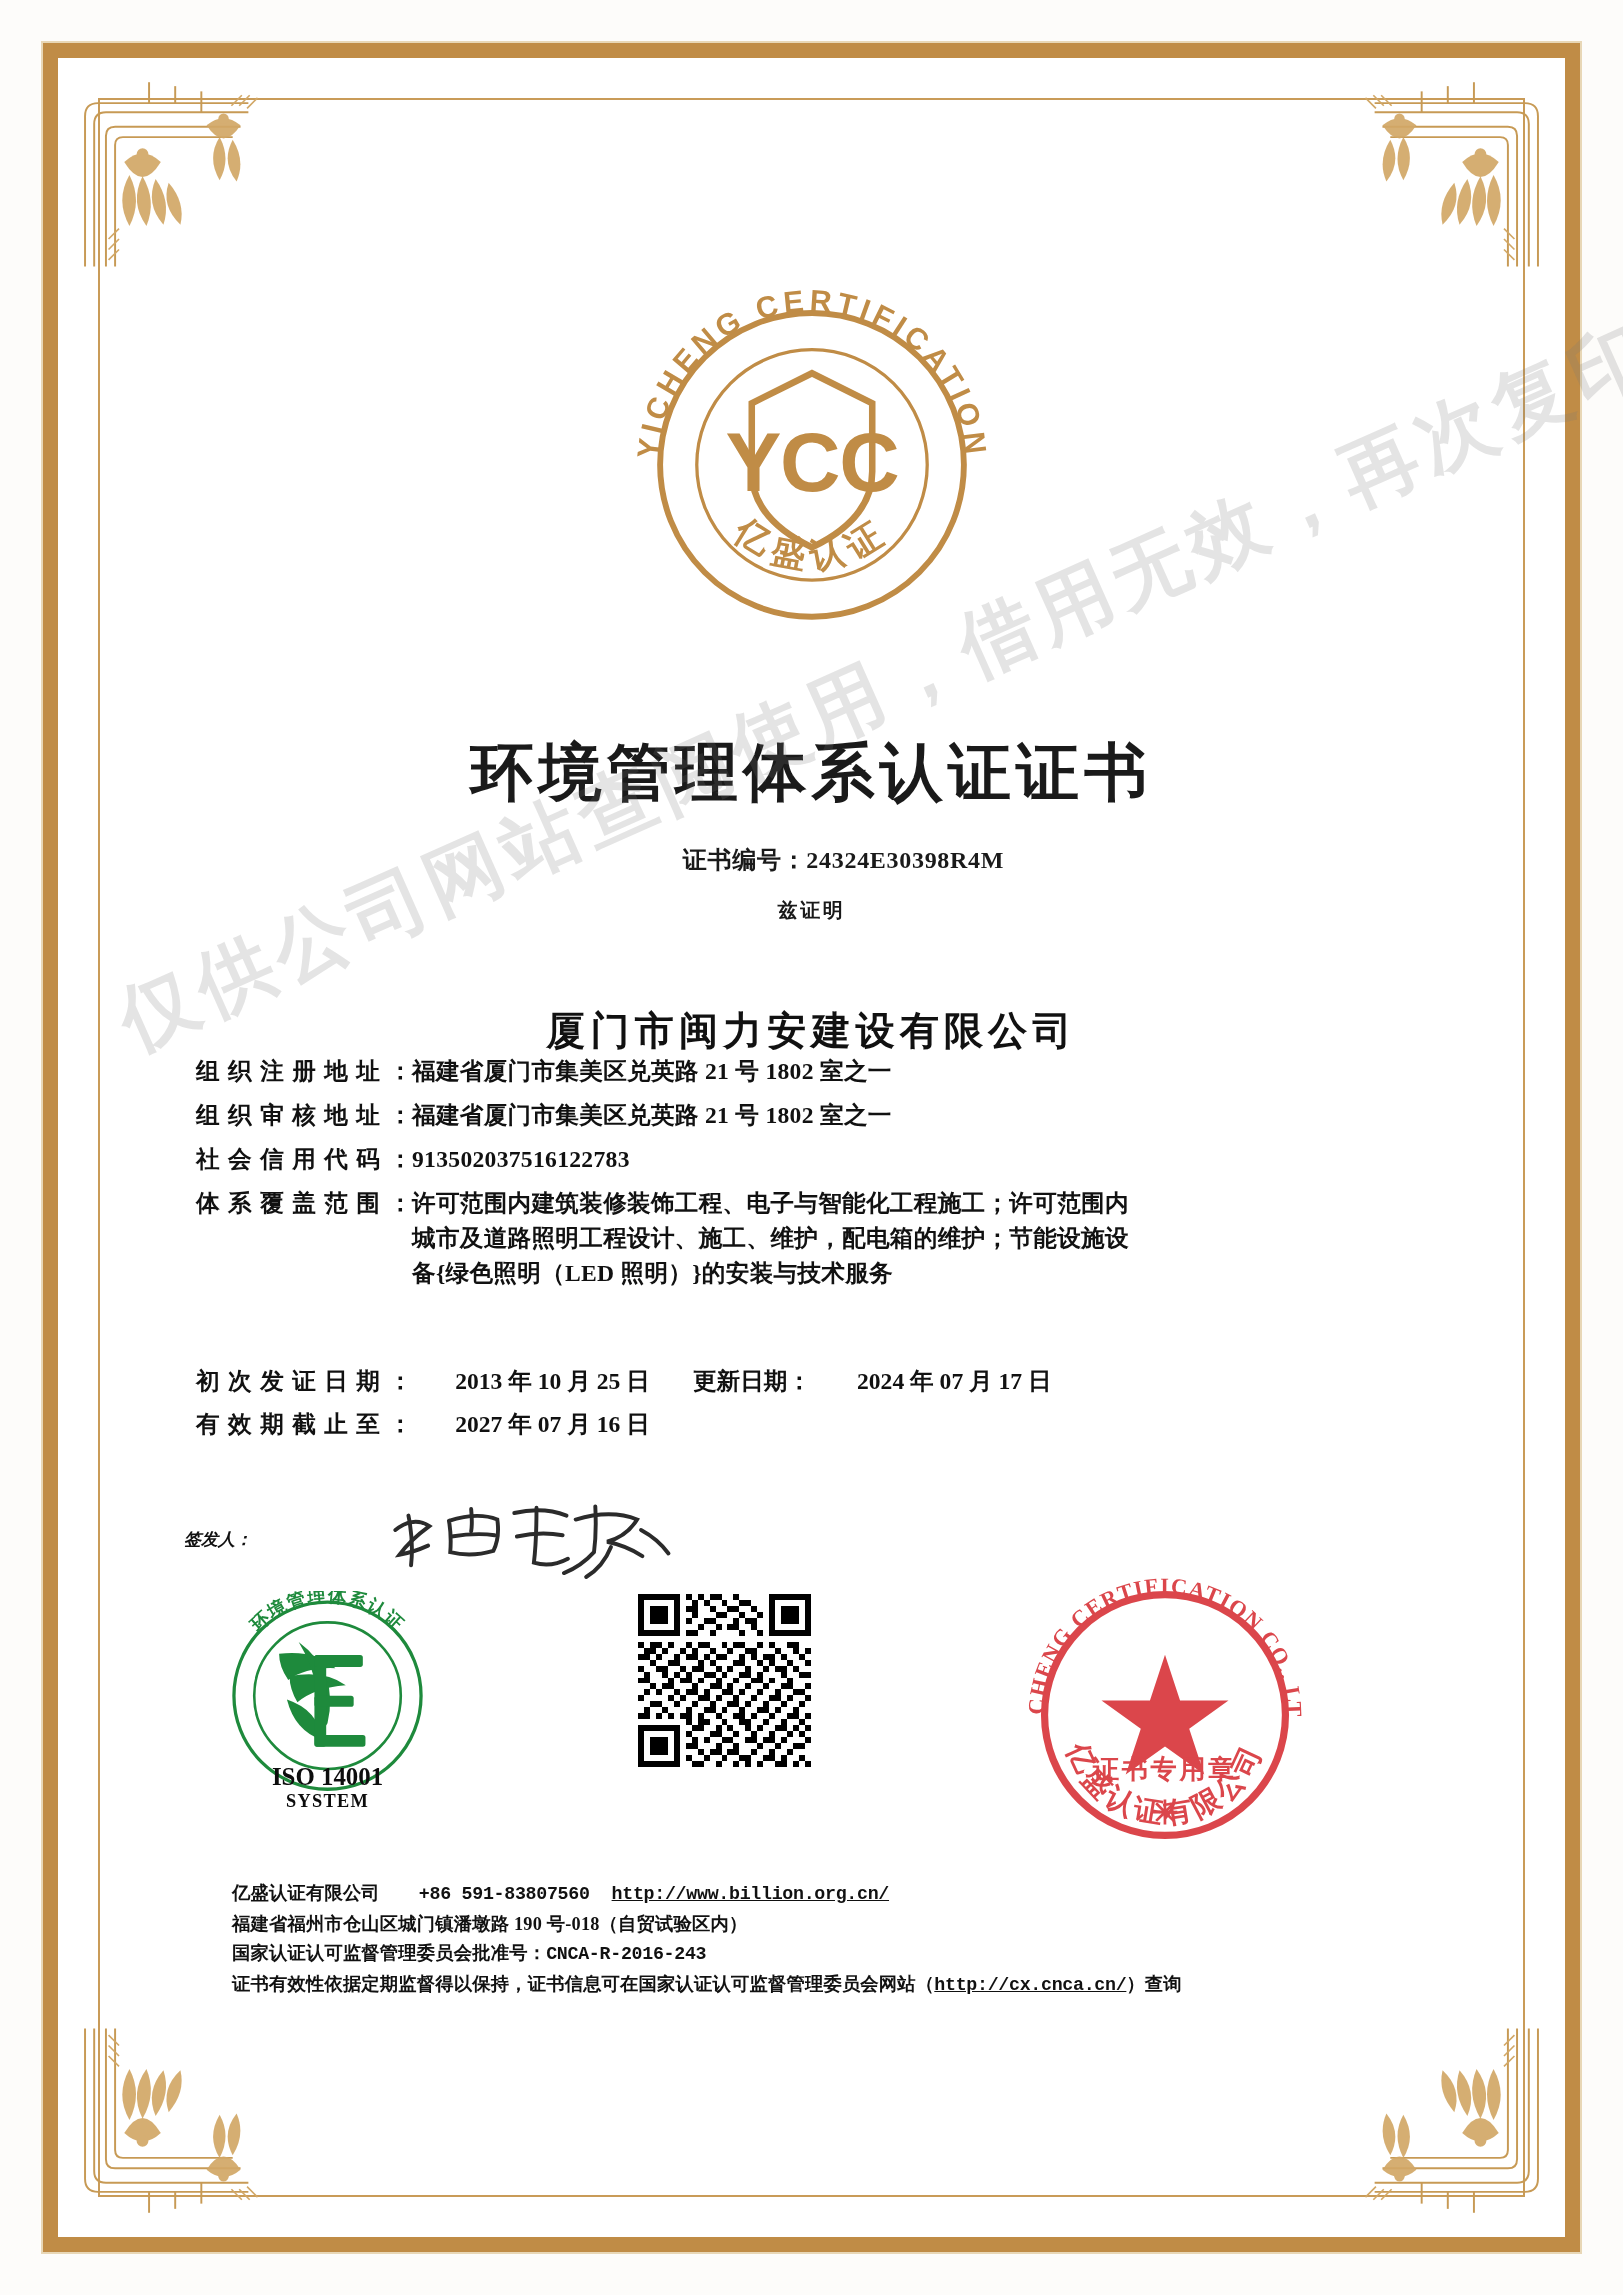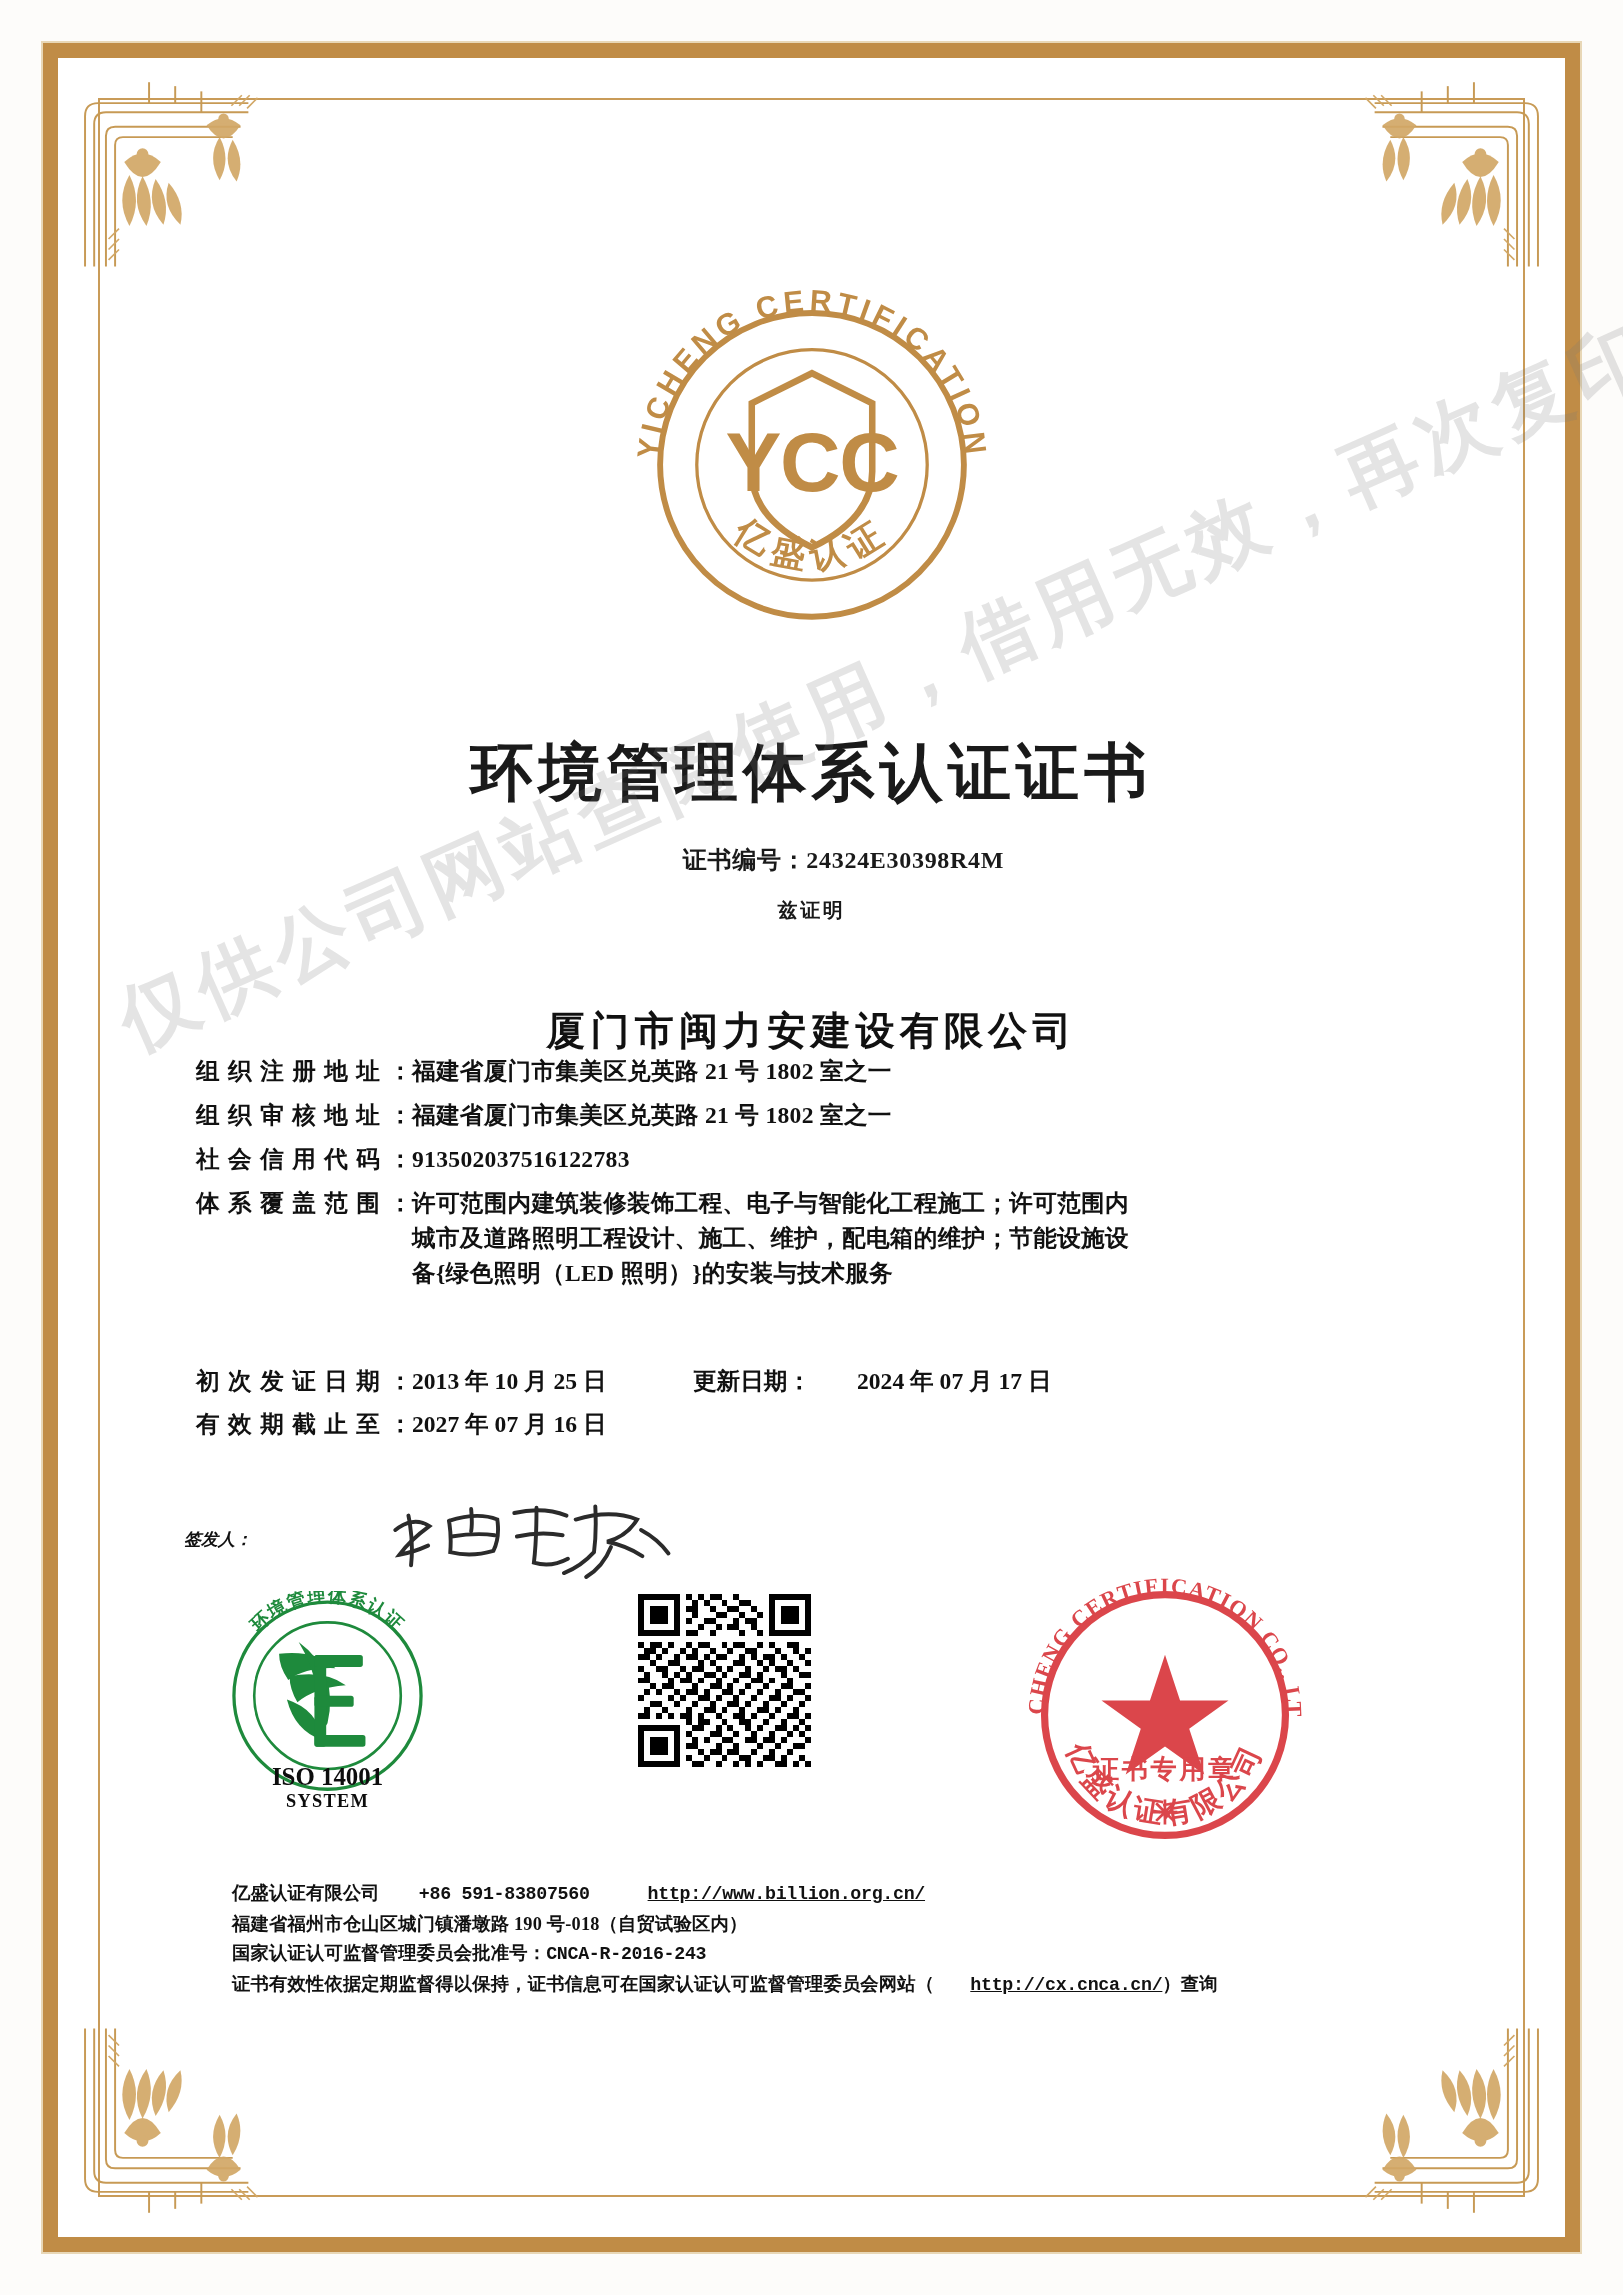--- a/index.html
+++ b/index.html
@@ -149,21 +149,21 @@
     font-size: 23.6px;
     font-weight: bold;
     color: #111;
   }
   .dates .drow {
     display: flex;
     align-items: baseline;
     margin-bottom: 10.5px;
   }
   .dates .dl { flex: 0 0 216px; width: 216px; text-align: justify; text-align-last: justify; }
-  .dates .dv { flex: 0 0 281px; }
+  .dates .dv { flex: 0 0 281px; text-align: center; }
   .dates .dl2 { flex: 0 0 164px; }
   .dates .dv2 { flex: 1; }
 
   
   .signer {
     position: absolute;
     left: 184px;
     top: 1528px;
     font-size: 17px;
     font-weight: bold;
@@ -225,21 +225,20 @@
   .footer .frow { white-space: nowrap; }
   .footer .mono {
     font-family: "Liberation Mono", monospace;
     font-weight: bold;
     letter-spacing: -0.3px;
   }
   .footer .link {
     font-family: "Liberation Mono", monospace;
     text-decoration: underline;
     letter-spacing: -0.3px;
-    margin-left: 36px;
   }
   .gap-l { display: inline-block; width: 39px; }
   .gap-m { display: inline-block; width: 22px; }
 
   
   .watermark {
     position: absolute;
     left: 124px;
     top: 975px;
     width: 1375px;

